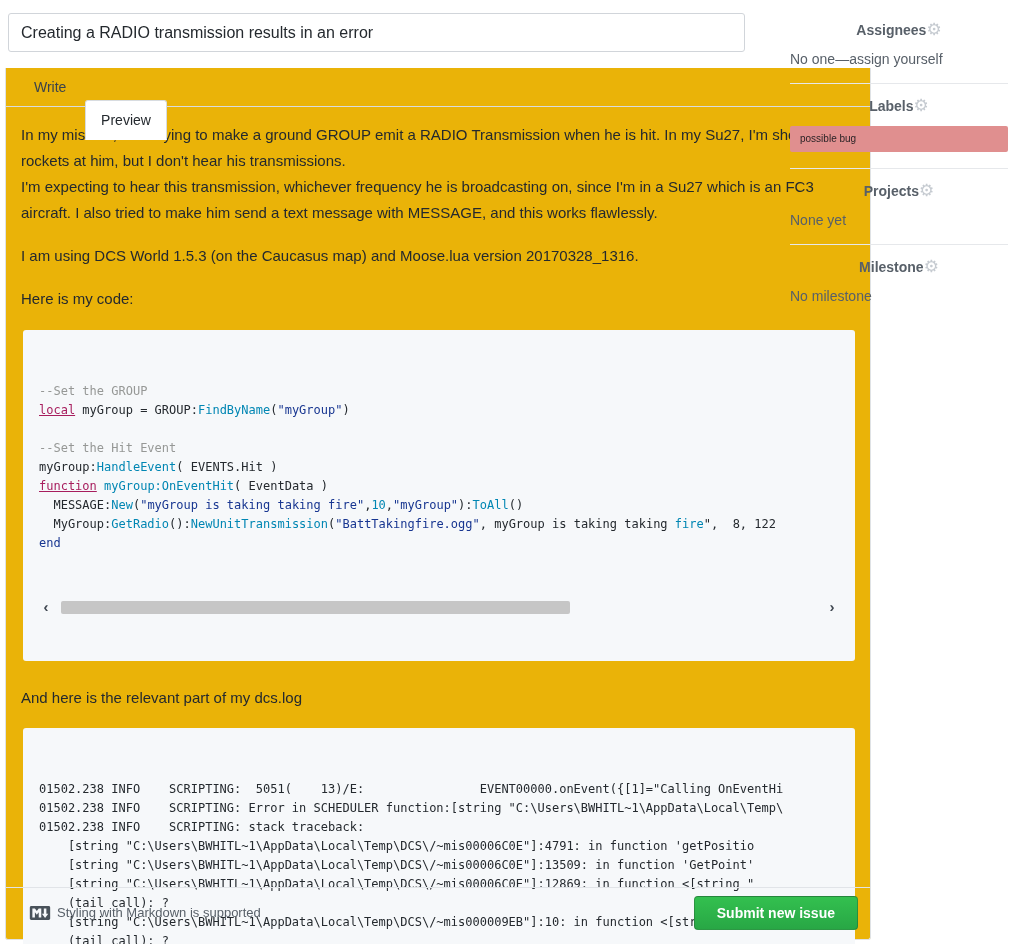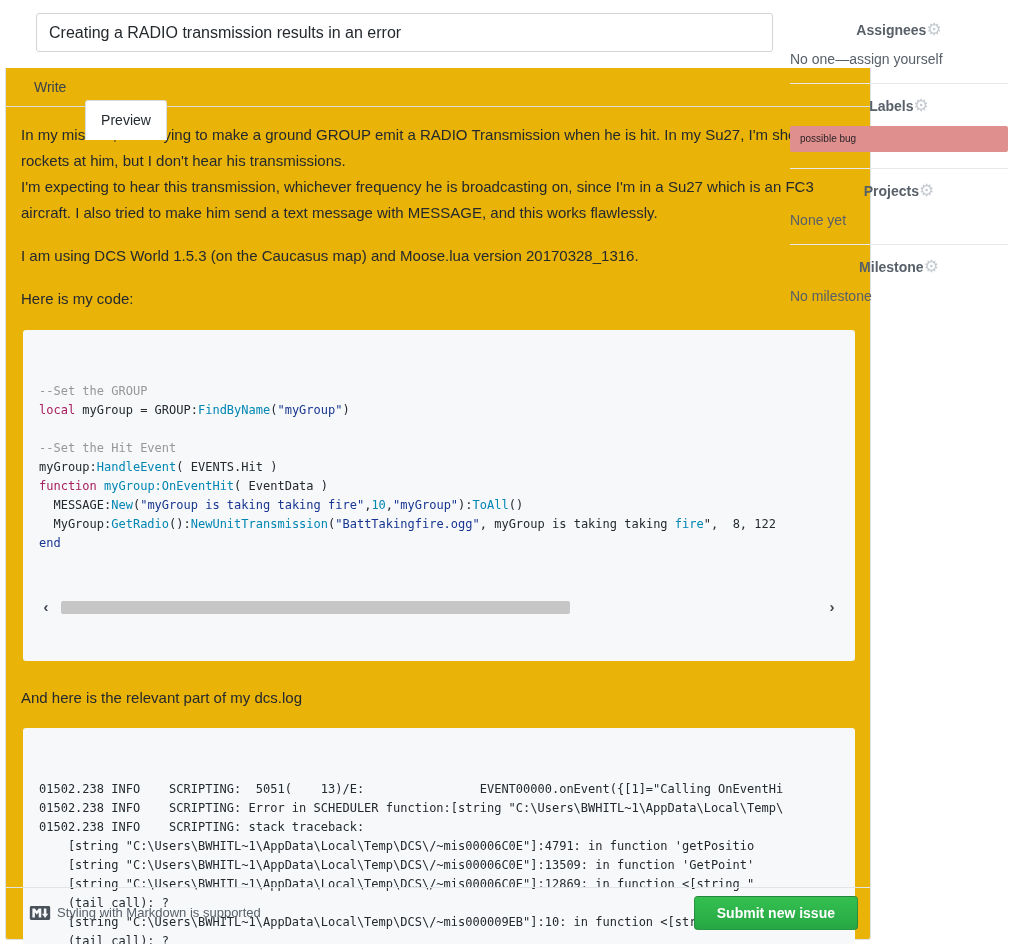--- a/index.html
+++ b/index.html
@@ -6,21 +6,21 @@
   html,body { background:#fff; }
   body {
     position:relative; width:1025px; height:944px; overflow:hidden;
     font-family:"Liberation Sans", sans-serif; color:#24292e;
   }
 
   
   #main { position:absolute; left:0; top:0; width:770px; height:944px; }
 
   .title-input {
-    position:absolute; left:36px; top:13px; width:737px; height:39px;
+    position:absolute; left:8px; top:13px; width:737px; height:39px;
     border:1px solid #d1d5da; border-radius:3px; background:#fff;
     font-family:"Liberation Sans", sans-serif; font-size:16px; color:#24292e;
     padding:0 12px; outline:none;
   }
 
   .form-box {
     position:absolute; left:5px; top:68px; width:866px; height:872px;
     background:#eab308; border-left:1px solid #dfe2e5; border-right:1px solid #dfe2e5;
     border-bottom:1px solid #dfe2e5; border-radius:0 0 3px 3px;
   }
@@ -42,21 +42,21 @@
   .para-code-intro { margin-bottom:18px !important; }
 
   .code-block {
     background:#f6f8fa; border-radius:3px; margin:3px 0 24px 2px;
     padding:14px 16px 6px 16px; overflow:hidden;
     font-family:"DejaVu Sans Mono", monospace; font-size:12px; line-height:19px;
     white-space:pre; color:#24292e;
   }
   .code-lines div { white-space:pre; height:19px; overflow:hidden; }
   .cm { color:#969896; }
-  .kw { color:#a71d5d; }
+  .kw { color:#a71d5d;text-decoration:underline; }
   .fn { color:#0086b3; }
   .st { color:#183691; }
   .pl { color:#24292e; }
 
   .hscrollbar {
     display:flex; align-items:center; height:20px; margin-top:6px;
     font-family:"Liberation Sans", sans-serif;
   }
   .scroll-arrow {
     width:14px; color:#424a53; font-size:15px; line-height:14px; font-weight:bold;

